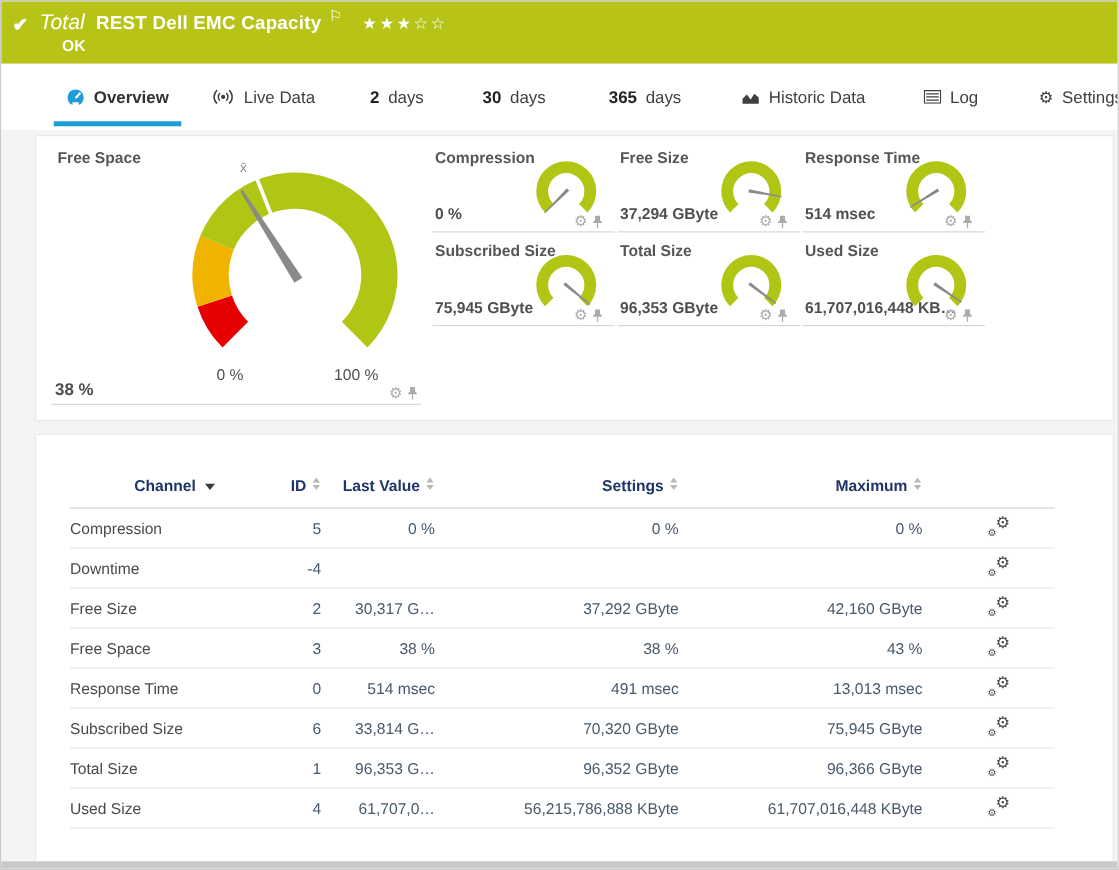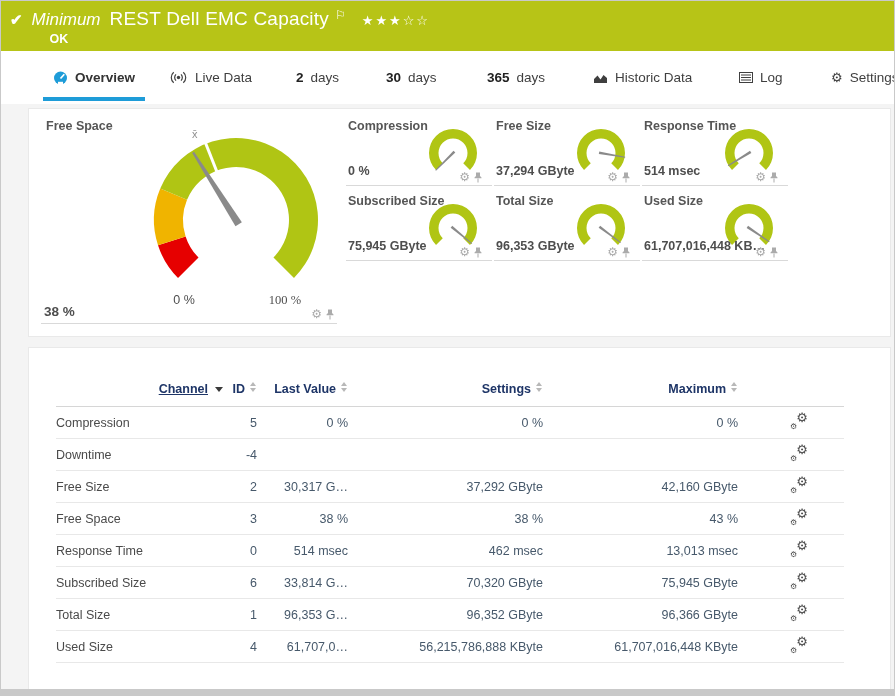--- a/index.html
+++ b/index.html
@@ -4,21 +4,21 @@
 <style>
   * { box-sizing: border-box; }
   body { margin:0; background:#fff; font-family:"Liberation Sans", sans-serif; }
   .window { position:relative; width:895px; height:696px; border:1px solid #c9c9c9; background:#fff; overflow:hidden; }
 
   
   .topbar { height:50px; background:#b7c417; color:#fff; display:flex; align-items:flex-start; padding:7px 0 0 9px; }
   .check { font-size:15px; font-weight:700; margin:3px 9px 0 0; }
   .title-line { display:flex; align-items:baseline; }
   .kind { font-style:italic; font-size:17px; }
-  .sensor-title { font-weight:400; font-size:19px; margin-left:9px; letter-spacing:.2px; }
+  .sensor-title { font-weight:700; font-size:15px; margin-left:9px; letter-spacing:.2px; }
   .flag { font-size:12px; margin-left:6px; position:relative; top:-6px; cursor:pointer; }
   .stars { font-size:13px; margin-left:16px; letter-spacing:2px; cursor:pointer; }
   .status-ok { font-size:12.5px; font-weight:700; margin:2px 0 12px 18px; }
 
   
   .tabbar { position:relative; height:53px; background:#fff; }
   .tab { position:absolute; top:0; height:100%; display:flex; align-items:center; gap:7px;
          font-size:13.5px; color:#3f3f3f; padding:4px 10px; cursor:pointer; white-space:nowrap; }
   .tab .num { font-weight:700; color:#222; }
   .tab.active { font-weight:700; color:#333; }
@@ -31,42 +31,42 @@
   .panel { background:#fff; border:1px solid #e9e9e9; }
   .panel.gauges { height:229px; position:relative; margin-bottom:10px; }
   .panel.channels { height:344px; position:relative; overflow:hidden; }
 
   
   .main-tile { position:absolute; left:12px; top:7px; width:296px; height:208px; border-bottom:1px solid #d9d9d9; }
   .tile-title { position:absolute; left:5px; top:3px; font-size:12.5px; font-weight:700; color:#565656; }
   #main-gauge { position:absolute; left:85px; top:8px; }
   .glabel { position:absolute; top:177px; font-size:12.5px; color:#4e4e4e; text-align:center; }
   .glabel.zero { left:121px; width:44px; }
-  .glabel.hundred { left:213px; width:62px;font-family:Liberation Serif, serif; }
+  .glabel.hundred { left:213px; width:62px; }
   .main-value { position:absolute; left:3px; bottom:4px; font-size:13.5px; font-weight:700; color:#4e4e4e; }
   .tile-actions { position:absolute; right:3px; bottom:3px; display:flex; align-items:center; gap:4px; }
   .tile-actions .gear { font-size:12px; color:#ababab; line-height:1; cursor:pointer; }
   .tile-actions svg { cursor:pointer; }
 
   
   .mini-grid { position:absolute; left:317px; top:7px; width:460px; display:flex; flex-wrap:wrap;
                column-gap:2px; row-gap:5px; }
   .mini-tile { position:relative; width:146px; height:70px; border-bottom:1px solid #d9d9d9; }
   .mini-title { position:absolute; left:2px; top:3px; font-size:12.5px; font-weight:700; color:#565656; }
   .mini-svg { position:absolute; left:74px; top:8px; }
   .mini-value { position:absolute; left:2px; bottom:7px; font-size:12.5px; font-weight:700; color:#4e4e4e; white-space:nowrap; }
   .mini-tile .tile-actions { right:10px; bottom:2px; }
 
   
   .channels table { border-collapse:collapse; table-layout:fixed; margin:26px 0 0 27px; width:788px; }
   .channels col.c1{width:175px} .channels col.c2{width:40px} .channels col.c3{width:85px}
   .channels col.c4{width:195px} .channels col.c5{width:195px} .channels col.c6{width:98px}
   th { font-size:12.5px; font-weight:700; color:#1e3567; text-align:right; vertical-align:top;
        padding:8px 8px 10px 0; border-bottom:1px solid #d6d6d6; cursor:pointer; }
-  th.l { text-align:right; padding-left:0;text-decoration:underline; }
+  th.l { text-align:center; padding-left:0; }
   td { font-size:12.5px; height:32px; border-bottom:1px solid #e8e8e8; color:#47596b;
        text-align:right; padding:0 8px 0 0; white-space:nowrap; overflow:hidden; }
   td.name { text-align:left; color:#4a4a4a; padding-right:0; }
   td.id { padding-right:14px; }
   th.id { padding-right:14px; }
   td.edit { text-align:right; padding-right:36px; }
   th.edit { border-bottom:1px solid #d6d6d6; }
   .sort { display:inline-block; width:7px; margin-left:5px; vertical-align:1px; }
   .sort i { display:block; width:0; height:0; border-left:3.5px solid transparent; border-right:3.5px solid transparent; }
   .sort .up { border-bottom:4px solid #b8b8b8; margin-bottom:2px; }
@@ -81,21 +81,21 @@
 </style>
 </head>
 <body>
 
 <div class="window">
 
   <div class="topbar">
     <span class="check">✔</span>
     <div>
       <div class="title-line">
-        <span class="kind">Minimum</span>
+        <span class="kind">Total</span>
         <span class="sensor-title">REST Dell EMC Capacity</span>
         <span class="flag">⚐</span>
         <span class="stars"><span>★★★</span><span>☆☆</span></span>
       </div>
       <div class="status-ok">OK</div>
     </div>
   </div>
 
   <div class="tabbar">
     <div class="tab active" style="left:42px">
@@ -322,21 +322,21 @@
             <td class="id">3</td>
             <td>38 %</td>
             <td>38 %</td>
             <td>43 %</td>
             <td class="edit"><span class="edit-icon"><span class="eg1">⚙</span><span class="eg2">⚙</span></span></td>
           </tr>
           <tr>
             <td class="name">Response Time</td>
             <td class="id">0</td>
             <td>514 msec</td>
-            <td>462 msec</td>
+            <td>491 msec</td>
             <td>13,013 msec</td>
             <td class="edit"><span class="edit-icon"><span class="eg1">⚙</span><span class="eg2">⚙</span></span></td>
           </tr>
           <tr>
             <td class="name">Subscribed Size</td>
             <td class="id">6</td>
             <td>33,814 G…</td>
             <td>70,320 GByte</td>
             <td>75,945 GByte</td>
             <td class="edit"><span class="edit-icon"><span class="eg1">⚙</span><span class="eg2">⚙</span></span></td>

